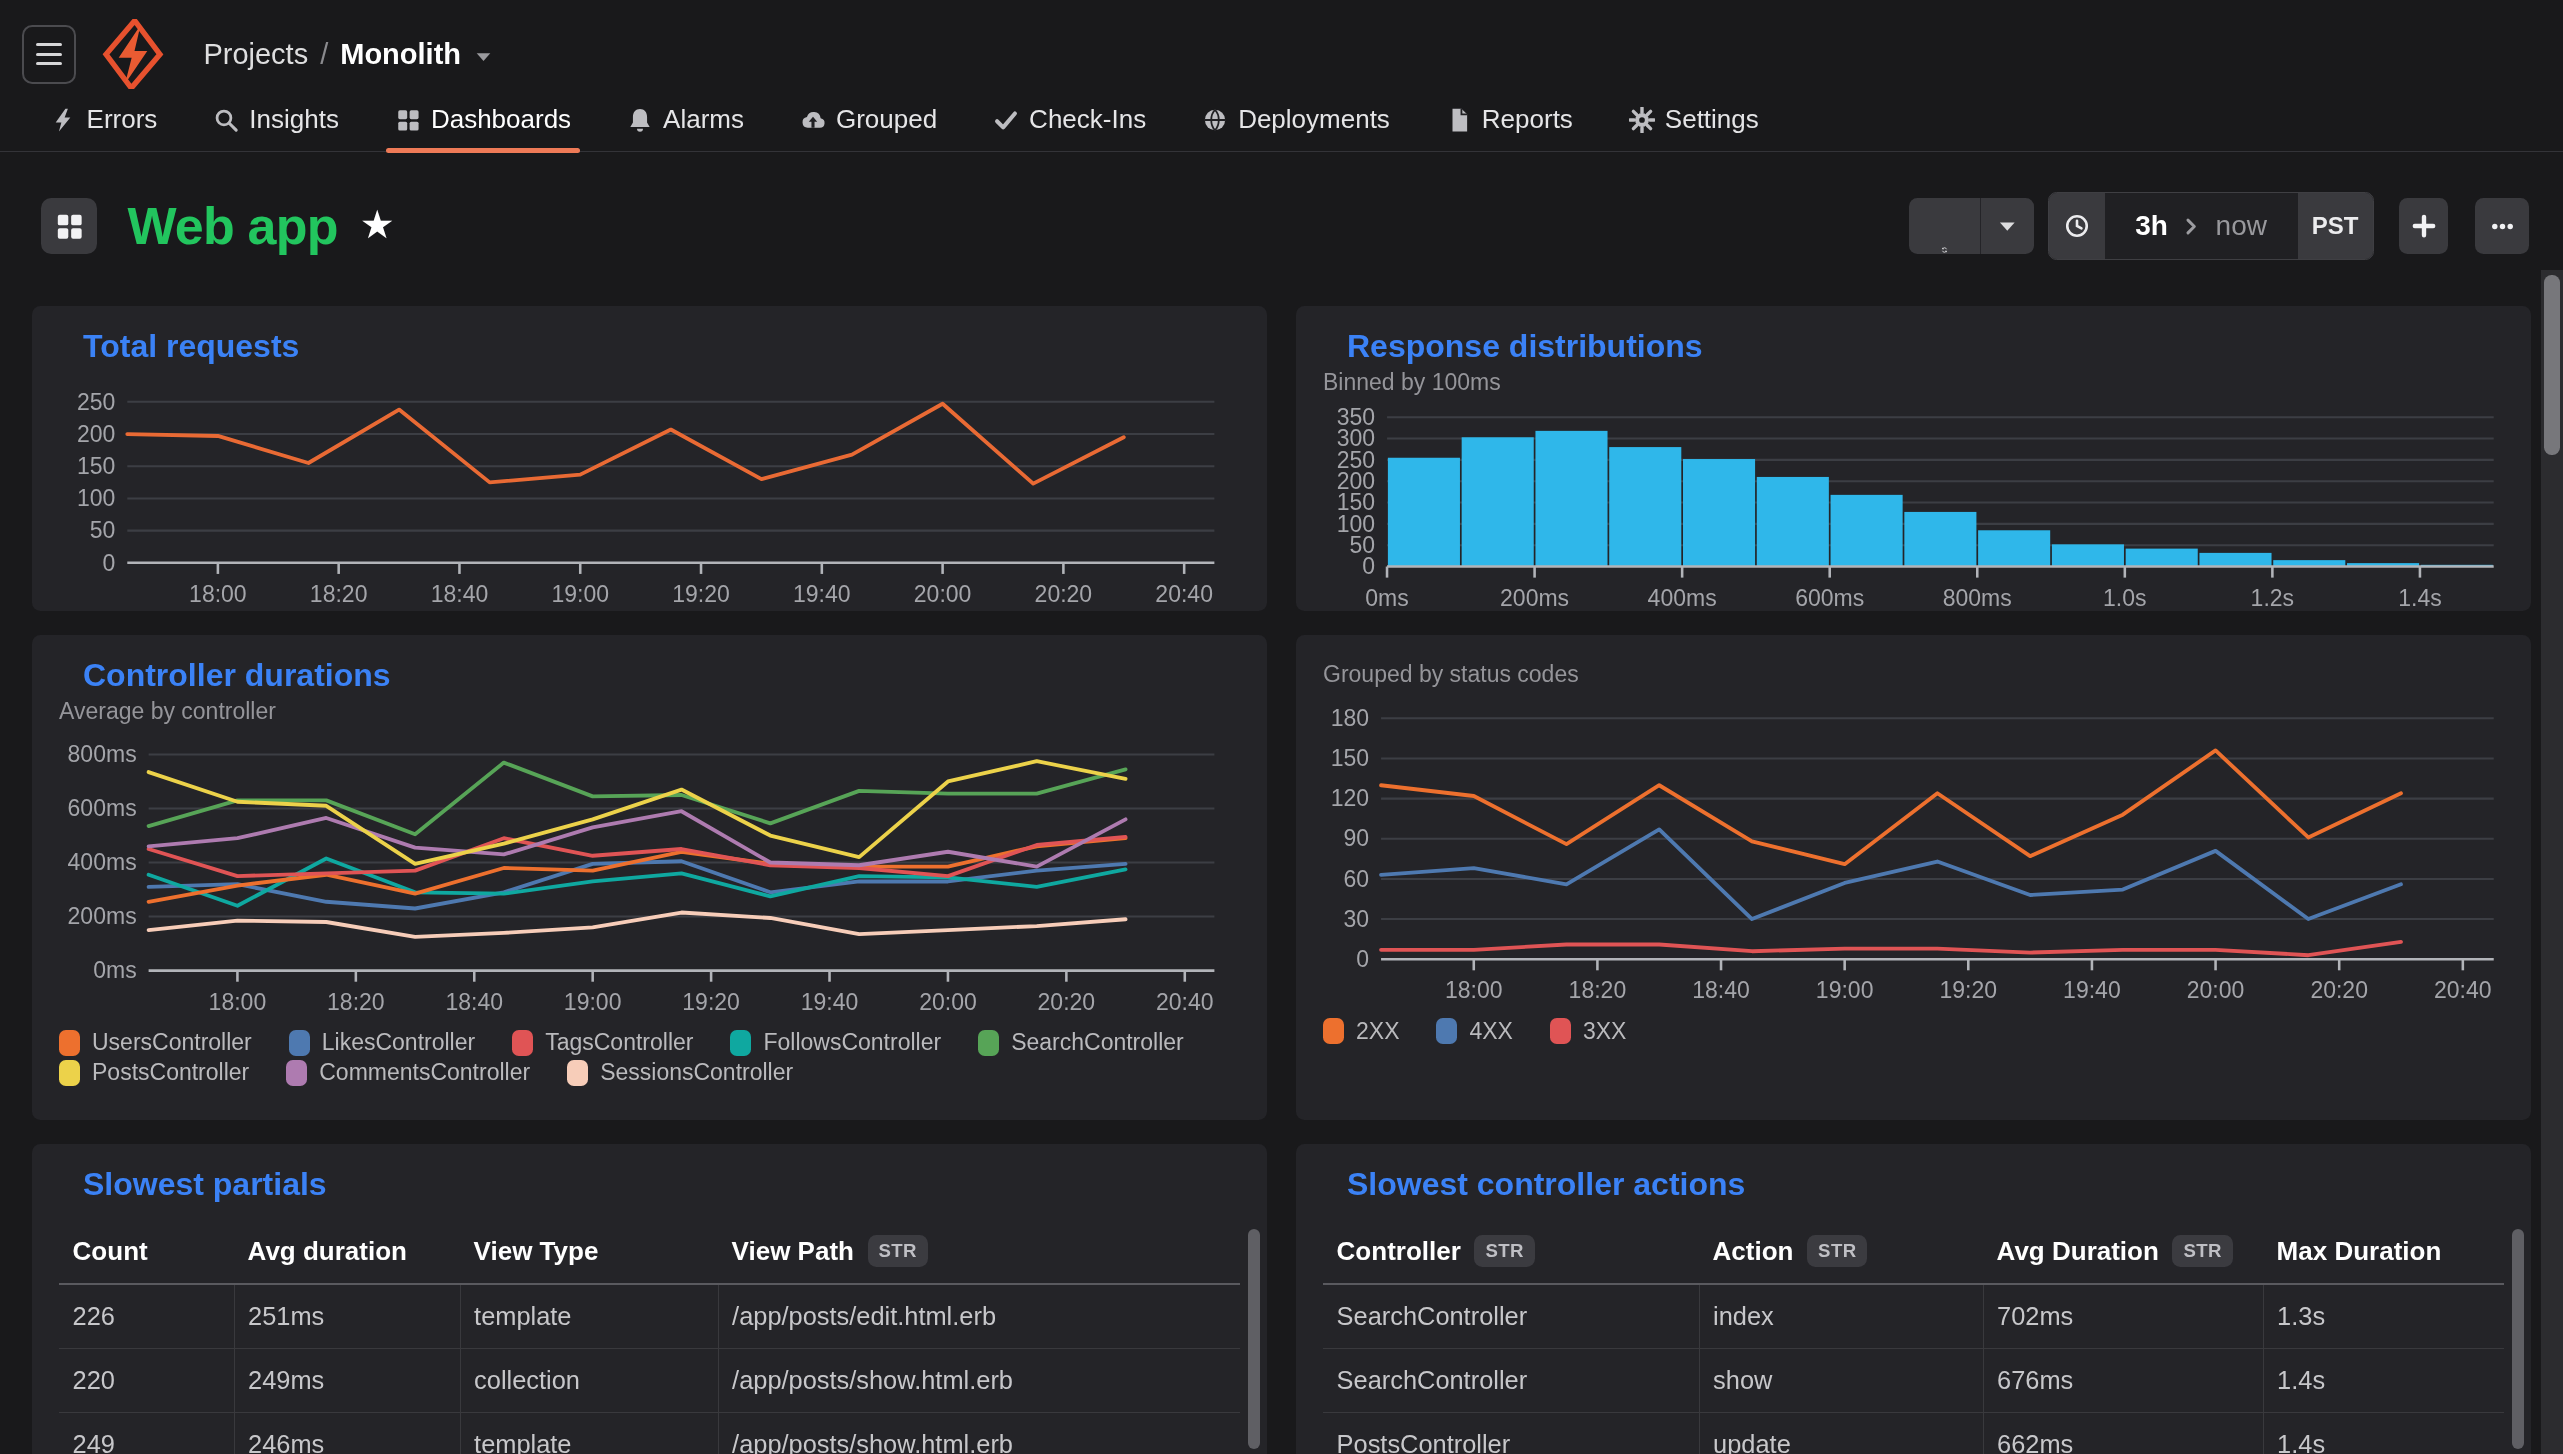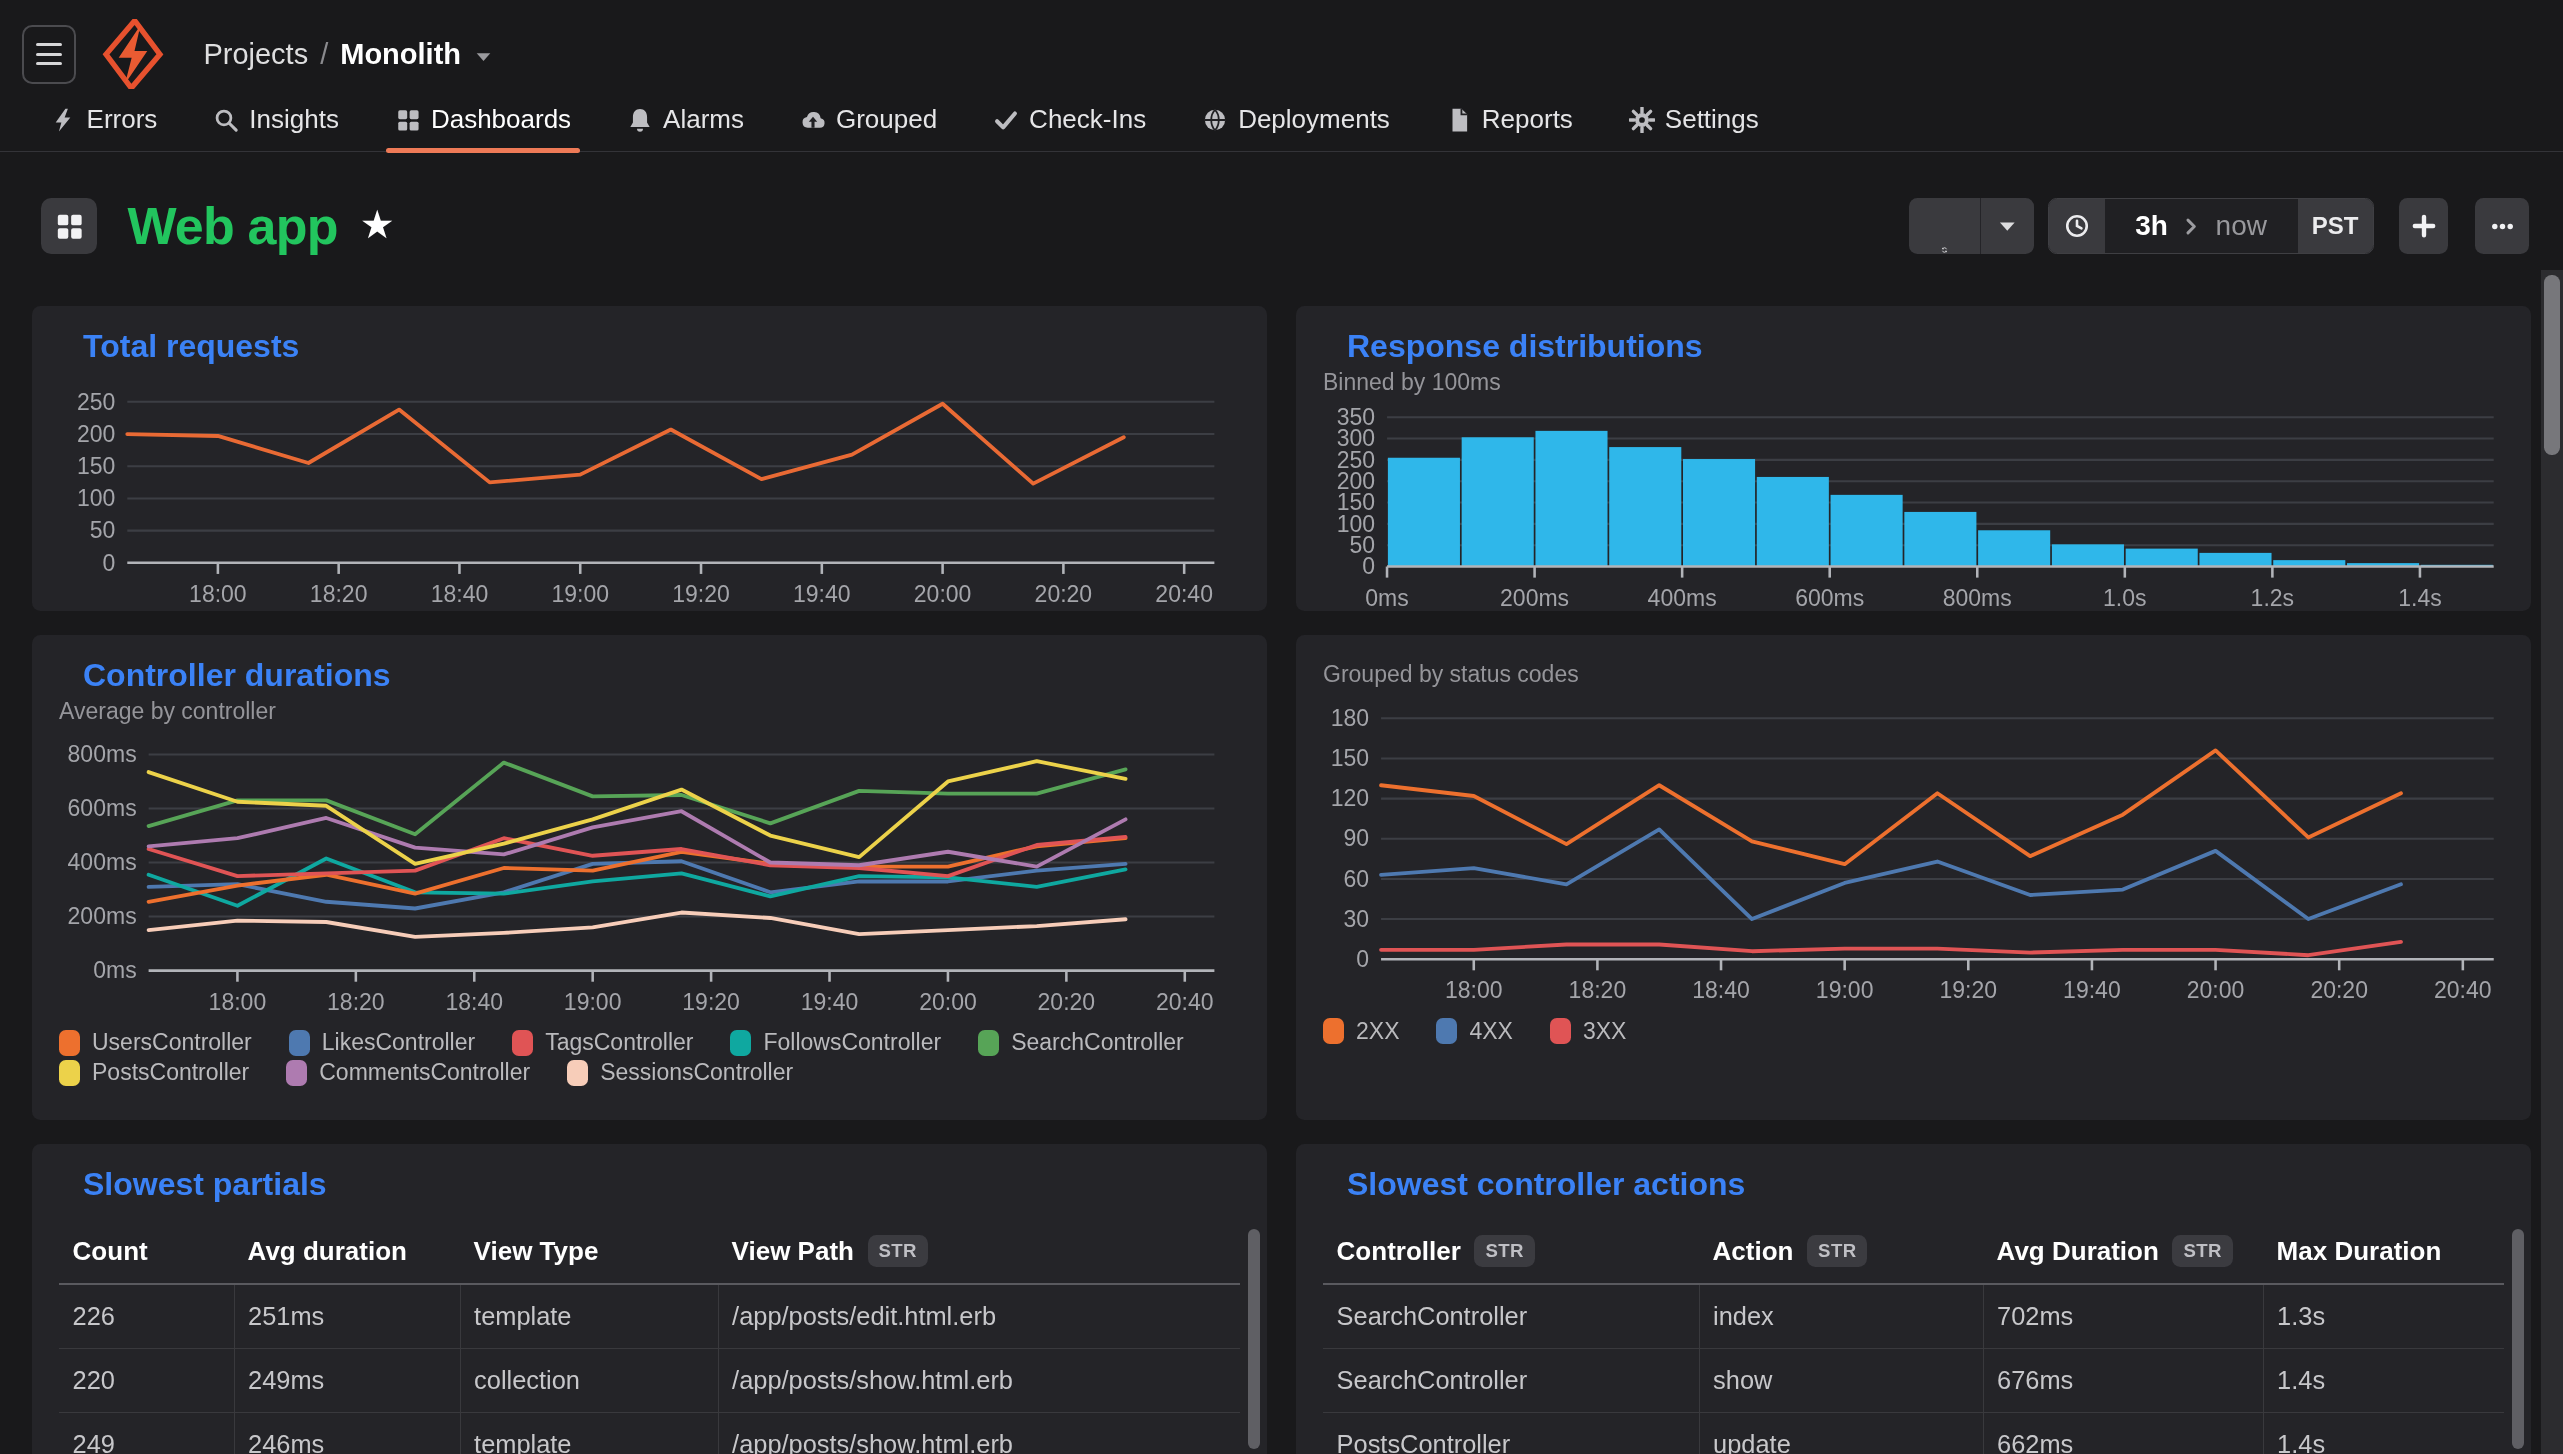--- a/index.html
+++ b/index.html
@@ -48,21 +48,21 @@
   .fav-star { font-size:39px; color:#ffffff; margin-left:22px; margin-top:-3.4px; }
   .title-controls { margin-left:auto; display:flex; align-items:center; height:56px; }
 
   .split-btn { display:flex; height:56px; border-radius:8.5px; overflow:hidden; background:#3a3a3e; }
   .split-btn .seg { display:flex; align-items:center; justify-content:center; cursor:pointer; color:#ececee; }
   .split-btn .seg.main { width:71px; }
   .split-btn .seg.caret { width:54px; border-left:1.7px solid #242428; }
   .seg svg.i30 { width:26px; height:26px; }
   .seg .caret-glyph { width:18.6px; height:11px; color:#dcdcde; }
 
-  .time-group { display:flex; height:56px; border-radius:8.5px; overflow:hidden; margin-left:13.6px;
+  .time-group { display:flex; height:68px; border-radius:8.5px; overflow:hidden; margin-left:13.6px;
     border:1.7px solid #3f3f43; background:#202023; }
   .time-group .seg { display:flex; align-items:center; justify-content:center; cursor:pointer; }
   .time-group .seg.clock { width:56px; background:#3a3a3e; color:#ececee; }
   .time-group .mid { width:193px; display:flex; align-items:center; justify-content:center; gap:15.3px; cursor:pointer; }
   .time-group .dur { font-size:28px; font-weight:700; color:#ffffff; }
   .time-group .chev { width:17px; height:23px; color:#9c9ca0; }
   .time-group .to { font-size:28px; color:#98989c; }
   .time-group .seg.tz { width:75px; background:#3a3a3e; font-size:24px; font-weight:700; color:#ececee; }
 
   .plus-btn { width:49px; height:56px; margin-left:25.4px; border-radius:8.5px; }

